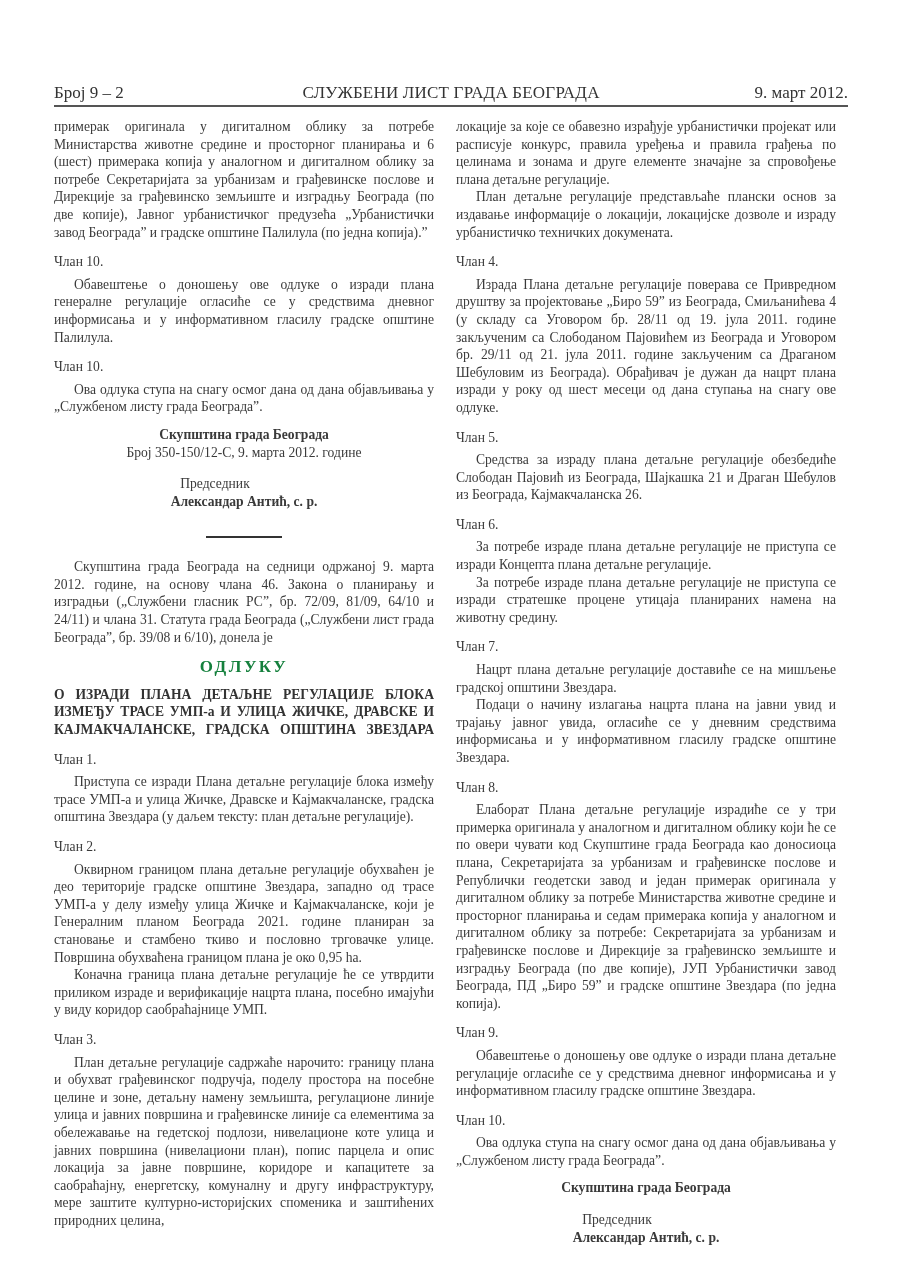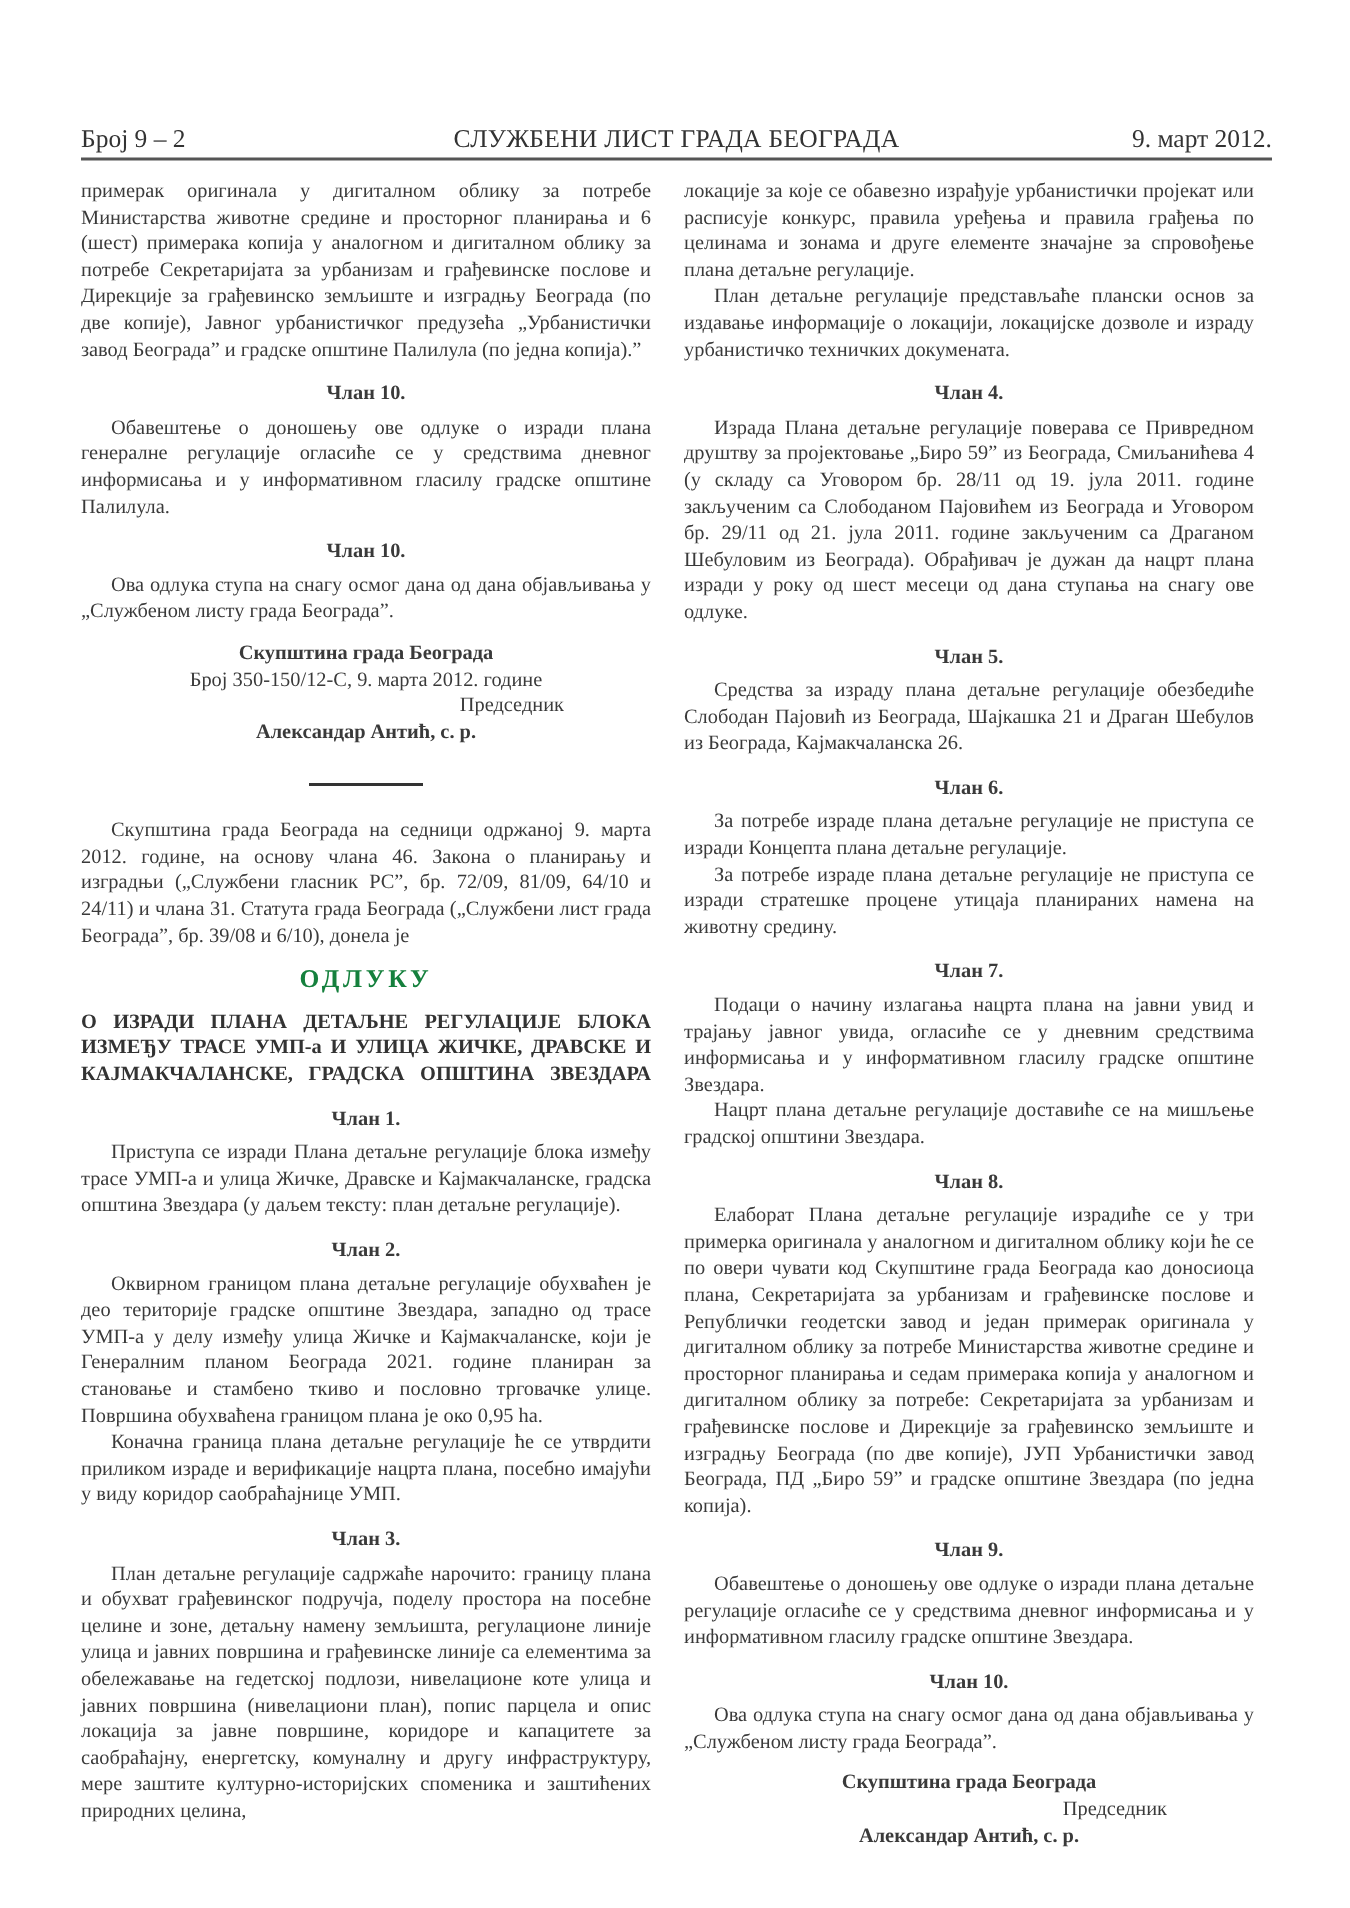--- a/index.html
+++ b/index.html
@@ -13,24 +13,24 @@
   .header .right { position: absolute; right: 0; top: 0; }
   .header-rule { position: absolute; top: 90px; left: 0; width: 794px; height: 2px; background: #555; }
 
   .col { position: absolute; top: 103px; width: 380px;
          font-family: "Liberation Serif", serif; font-size: 13.6px; line-height: 17.6px;
          text-align: justify; color: #3a3a3a; }
   .col.left { left: 0; }
   .col.right { left: 402px; }
   .col p { margin: 0; text-indent: 20px; }
   .col p.noindent { text-indent: 0; }
-  .clan { text-align: center; margin: 12px 0 5px 0; font-weight: bold; }
+  .clan { margin: 12px 0 5px 0; }
   .sig-org { text-align: center; font-weight: bold; margin-top: 10px; }
   .sig-num { text-align: center; }
-  .sig-role { text-align: right; padding-right: 58px; }
+  .sig-role { text-align: center; margin-top: 14px; padding-right: 58px; }
   .sig-name { text-align: center; font-weight: bold; }
   .divider { width: 76px; height: 2px; background: #333; margin: 26px auto 20px auto; }
   .title-main { text-align: center; font-weight: bold; font-size: 17px; letter-spacing: 2.5px; margin: 12px 0 10px 0; color: #15803d; }
   .title-sub { font-weight: bold; text-align: justify; text-align-last: justify; font-size: 13.6px; line-height: 17.6px; color: #333; }
   .title-sub span { display: block; text-align: justify; text-align-last: justify; }
   .title-sub span.last { text-align-last: justify; }
 </style>
 </head>
 <body>
 
@@ -87,22 +87,22 @@
     <p>Израда Плана детаљне регулације поверава се Привредном друштву за пројектовање „Биро 59” из Београда, Смиљанићева 4 (у складу са Уговором бр. 28/11 од 19. јула 2011. године закљученим са Слободаном Пајовићем из Београда и Уговором бр. 29/11 од 21. јула 2011. године закљученим са Драганом Шебуловим из Београда). Обрађивач је дужан да нацрт плана изради у року од шест месеци од дана ступања на снагу ове одлуке.</p>
 
     <div class="clan">Члан 5.</div>
     <p>Средства за израду плана детаљне регулације обезбедиће Слободан Пајовић из Београда, Шајкашка 21 и Драган Шебулов из Београда, Кајмакчаланска 26.</p>
 
     <div class="clan">Члан 6.</div>
     <p>За потребе израде плана детаљне регулације не приступа се изради Концепта плана детаљне регулације.</p>
     <p>За потребе израде плана детаљне регулације не приступа се изради стратешке процене утицаја планираних намена на животну средину.</p>
 
     <div class="clan">Члан 7.</div>
+    <p>Нацрт плана детаљне регулације доставиће се на мишљење градској општини Звездара.</p>
     <p>Подаци о начину излагања нацрта плана на јавни увид и трајању јавног увида, огласиће се у дневним средствима информисања и у информативном гласилу градске општине Звездара.</p>
-    <p>Нацрт плана детаљне регулације доставиће се на мишљење градској општини Звездара.</p>
 
     <div class="clan">Члан 8.</div>
     <p>Елаборат Плана детаљне регулације израдиће се у три примерка оригинала у аналогном и дигиталном облику који ће се по овери чувати код Скупштине града Београда као доносиоца плана, Секретаријата за урбанизам и грађевинске послове и Републички геодетски завод и један примерак оригинала у дигиталном облику за потребе Министарства животне средине и просторног планирања и седам примерака копија у аналогном и дигиталном облику за потребе: Секретаријата за урбанизам и грађевинске послове и Дирекције за грађевинско земљиште и изградњу Београда (по две копије), ЈУП Урбанистички завод Београда, ПД „Биро 59” и градске општине Звездара (по једна копија).</p>
 
     <div class="clan">Члан 9.</div>
     <p>Обавештење о доношењу ове одлуке о изради плана детаљне регулације огласиће се у средствима дневног информисања и у информативном гласилу градске општине Звездара.</p>
 
     <div class="clan">Члан 10.</div>
     <p>Ова одлука ступа на снагу осмог дана од дана објављивања у „Службеном листу града Београда”.</p>
 

